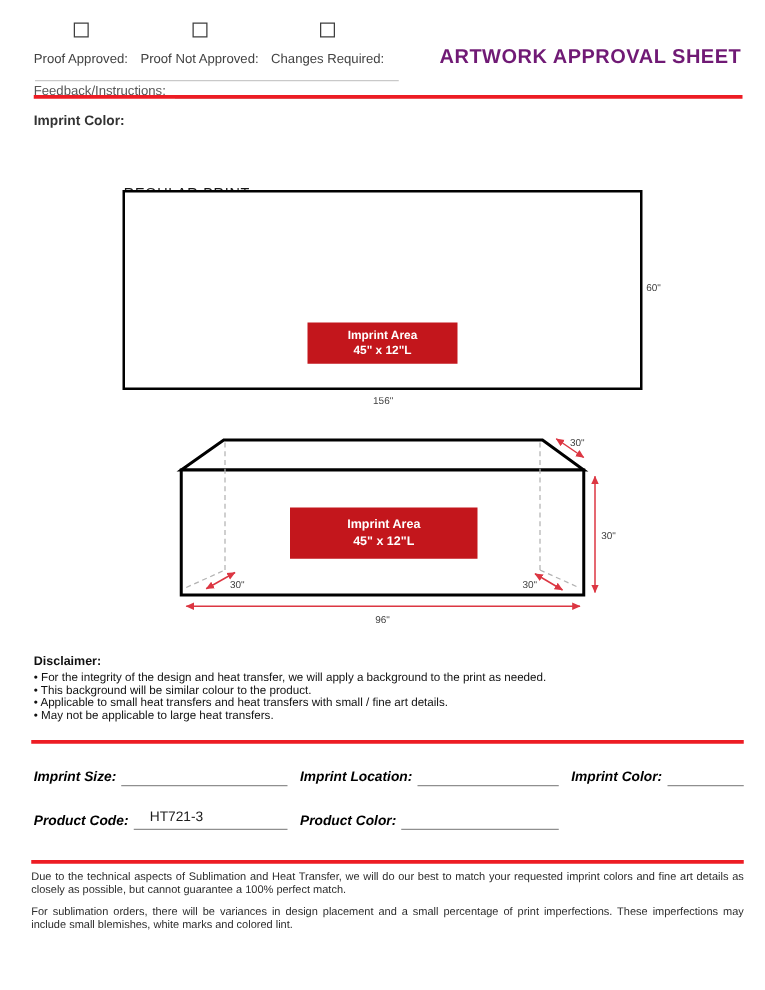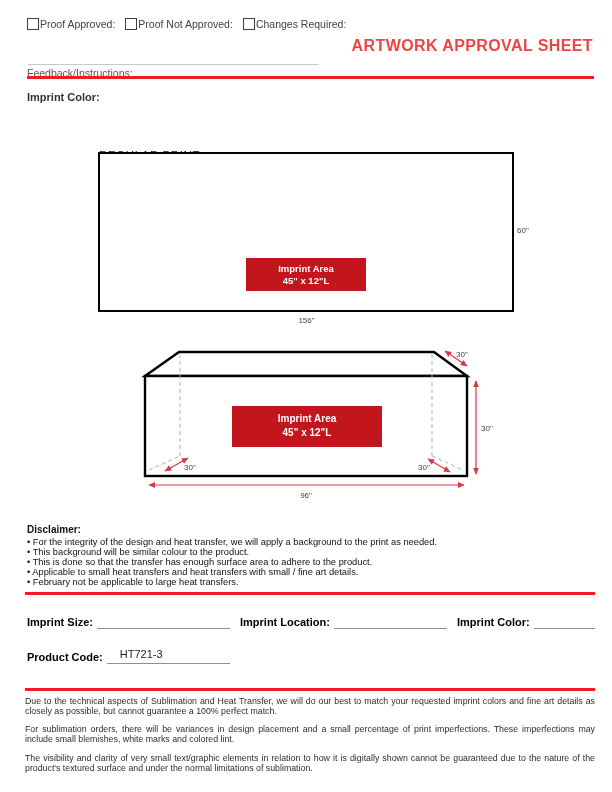--- a/index.html
+++ b/index.html
@@ -8,28 +8,28 @@
     width:612px;height:792px;
     background:#fff;
     font-family:"Liberation Sans", sans-serif;
     overflow:hidden;
     margin:0 auto;
   }
   .abs{position:absolute;}
 
   
   .checkbox-row{left:27px;top:18px;display:flex;align-items:center;gap:10px;}
-  .cb-group{display:flex;align-items:center;gap:1px;}
+  .cb-group{display:flex;align-items:center;gap:11px;flex-direction:column;}
   .cb-box{width:10px;height:10px;border:1.7px solid #3e3e3e;background:#fff;flex:none;}
   .cb-label{font-size:10.5px;color:#424242;white-space:nowrap;}
   .feedback-row{left:27px;top:39px;display:flex;align-items:flex-end;}
   .feedback-label{font-size:10.5px;color:#555;white-space:nowrap;margin-top:28px;}
   .fb-line1{width:172px;height:10px;border-bottom:1.5px solid #bdbdbd;margin-left:7px;}
   .fb-line2{left:28px;top:53px;width:291px;height:11px;border-bottom:1.5px solid #c9c9c9;}
-  .doc-title{right:19px;top:37px;font-size:16px;font-weight:bold;color:#ef4444;letter-spacing:.4px;white-space:nowrap;}
+  .doc-title{right:19px;top:37px;font-size:16px;font-weight:bold;color:#701a75;letter-spacing:.4px;white-space:nowrap;}
   .rule{height:2.6px;background:#ed1c24;}
   .rule-1{left:27px;top:76px;width:567px;}
   .imprint-color-label{left:27px;top:91px;font-size:11px;font-weight:bold;color:#333;}
 
   
   .rp-section-label{left:99px;top:132px;font-size:11.5px;color:#161616;letter-spacing:.6px;margin-top:17px;}
   .rp-rect{left:98px;top:152px;width:412px;height:156px;border:2.5px solid #000;background:#fff;}
   .imprint-box{background:#c3161c;color:#fff;text-align:center;font-weight:bold;}
   .rp-imprint{left:246px;top:258px;width:120px;height:33px;font-size:9.5px;line-height:12px;padding-top:5px;box-sizing:border-box;}
   .dim-text{font-size:8px;color:#3f3f3f;}
@@ -47,21 +47,21 @@
   .disclaimer{left:27px;top:524px;width:562px;color:#111;}
   .disc-title{font-size:10px;font-weight:bold;margin-bottom:2px;}
   .disc-bullet{font-size:9.3px;line-height:10px;}
   .rule-2{left:25px;top:592px;width:570px;}
 
   
   .form-row{left:27px;display:flex;width:568px;}
   .form-row-1{top:612px;}
   .form-row-2{top:647px;}
   .field{display:flex;align-items:flex-end;height:17px;box-sizing:border-box;}
-  .field .flabel{font-size:11px;font-weight:bold;color:#000;white-space:nowrap;padding-bottom:1px;}
+  .field .flabel{font-size:11px;font-weight:bold;color:#000;white-space:nowrap;padding-bottom:1px;font-style:italic;}
   .fill-line{flex:1;border-bottom:1.3px solid #8f8f8f;height:16px;margin-left:4px;margin-right:10px;}
   .col1{width:213px;flex:none;}
   .col2{width:217px;flex:none;}
   .col3{flex:1;}
   .col3 .fill-line{margin-right:0;}
   .field-value{display:block;padding-left:13px;font-size:11px;color:#1d1d1d;line-height:14px;}
   .rule-3{left:25px;top:688px;width:570px;}
 
   
   .footer{left:25px;top:697px;width:570px;}
@@ -131,23 +131,22 @@
     <text x="481" y="431" class="dim">30"</text>
     <text x="306" y="498" class="dim" text-anchor="middle">96"</text>
     <text x="184" y="470" class="dim">30"</text>
     <text x="418" y="470" class="dim">30"</text>
   </svg>
 
   <div class="abs disclaimer">
     <div class="disc-title">Disclaimer:</div>
     <div class="disc-bullet">• For the integrity of the design and heat transfer, we will apply a background to the print as needed.</div>
     <div class="disc-bullet">• This background will be similar colour to the product.</div>
-    <div class="disc-bullet">• This is done so that the transfer has enough surface area to adhere to the product.</div>
     <div class="disc-bullet">• Applicable to small heat transfers and heat transfers with small / fine art details.</div>
-    <div class="disc-bullet">• February not be applicable to large heat transfers.</div>
+    <div class="disc-bullet">• May not be applicable to large heat transfers.</div>
   </div>
   <div class="abs rule rule-2"></div>
 
   <div class="abs form-row form-row-1">
     <div class="field col1">
       <span class="flabel">Imprint Size:</span>
       <span class="fill-line"></span>
     </div>
     <div class="field col2">
       <span class="flabel">Imprint Location:</span>
@@ -158,22 +157,25 @@
       <span class="fill-line"></span>
     </div>
   </div>
   <div class="abs form-row form-row-2">
     <div class="field col1">
       <span class="flabel">Product Code:</span>
       <span class="fill-line">
           <span class="field-value">HT721-3</span>
         </span>
     </div>
+    <div class="field col2">
+      <span class="flabel">Product Color:</span>
+      <span class="fill-line"></span>
+    </div>
   </div>
   <div class="abs rule rule-3"></div>
 
   <div class="abs footer">
     <p>Due to the technical aspects of Sublimation and Heat Transfer, we will do our best to match your requested imprint colors and fine art details as closely as possible, but cannot guarantee a 100% perfect match.</p>
     <p>For sublimation orders, there will be variances in design placement and a small percentage of print imperfections. These imperfections may include small blemishes, white marks and colored lint.</p>
-    <p>The visibility and clarity of very small text/graphic elements in relation to how it is digitally shown cannot be guaranteed due to the nature of the product's textured surface and under the normal limitations of sublimation.</p>
   </div>
 
 </div>
 
 </body></html>

